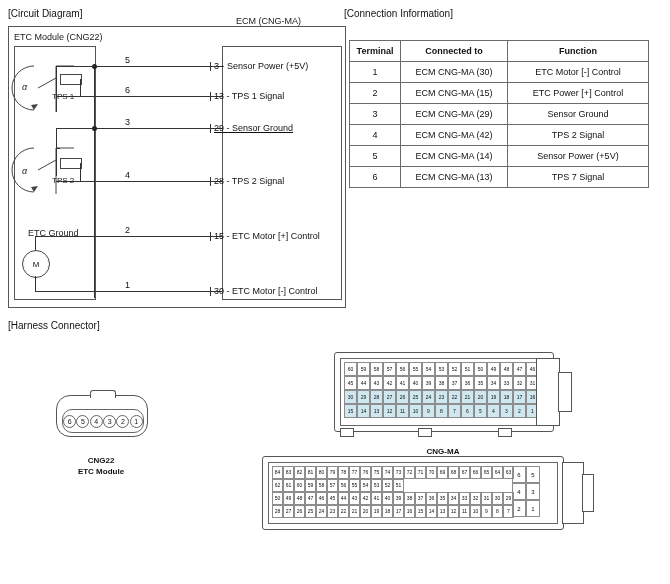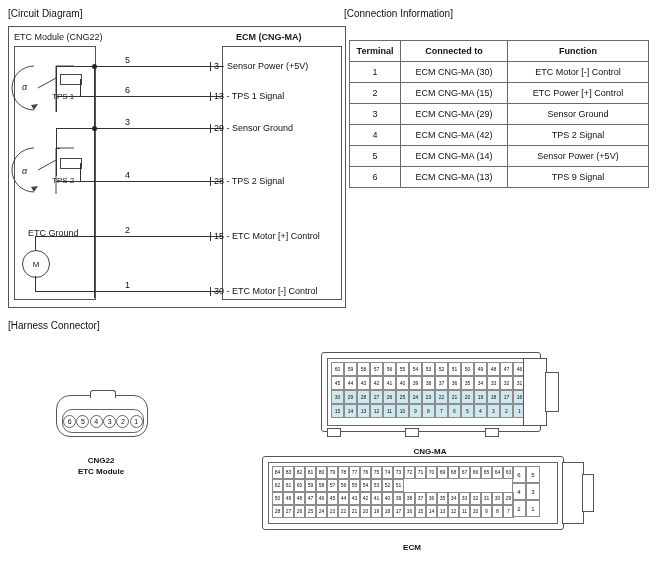--- a/index.html
+++ b/index.html
@@ -189,21 +189,21 @@
   }
 </style>
 </head>
 <body>
 
 <div class="abs section-title" style="left:8px; top:8px;">[Circuit Diagram]</div>
 
 <div class="abs" id="circuit-box"></div>
 
 <div class="abs module-label" style="left:14px; top:32px;">ETC Module (CNG22)</div>
-<div class="abs module-label" style="left:236px; top:32px;font-weight:bold;">ECM (CNG-MA)</div>
+<div class="abs module-label" style="left:236px; top:16px;">ECM (CNG-MA)</div>
 
 <div class="abs inner-box" style="left:14px; top:46px; width:80px; height:252px;"></div>
 
 <div class="abs inner-box" style="left:222px; top:46px; width:118px; height:252px;"></div>
 
 <div class="abs wire-v" style="left:94px; top:66px; height:232px;"></div>
 
 <div class="abs wire-h" style="left:94px; top:66px; width:128px;"></div>
 <div class="abs wire-h" style="left:94px; top:96px; width:128px;"></div>
 <div class="abs wire-h" style="left:94px; top:128px; width:128px;"></div>
@@ -221,21 +221,21 @@
 <div class="abs pin-num" style="left:125px; top:225px;">2</div>
 <div class="abs pin-num" style="left:125px; top:280px;">1</div>
 
 <div class="abs term-bar" style="left:210px; top:62px;"></div>
 <div class="abs term-label" style="left:214px; top:61px;">3 - Sensor Power (+5V)</div>
 
 <div class="abs term-bar" style="left:210px; top:92px;"></div>
 <div class="abs term-label" style="left:214px; top:91px;">13 - TPS 1 Signal</div>
 
 <div class="abs term-bar" style="left:210px; top:124px;"></div>
-<div class="abs term-label" style="left:214px; top:123px;">29 - Sensor Ground</div>
+<div class="abs term-label" style="left:214px; top:123px;text-decoration:underline;">29 - Sensor Ground</div>
 
 <div class="abs term-bar" style="left:210px; top:177px;"></div>
 <div class="abs term-label" style="left:214px; top:176px;">28 - TPS 2 Signal</div>
 
 <div class="abs term-bar" style="left:210px; top:232px;"></div>
 <div class="abs term-label" style="left:214px; top:231px;">15 - ETC Motor [+] Control</div>
 
 <div class="abs term-bar" style="left:210px; top:287px;"></div>
 <div class="abs term-label" style="left:214px; top:286px;">30 - ETC Motor [-] Control</div>
 
@@ -314,21 +314,21 @@
       <td>TPS 2 Signal</td>
     </tr>
     <tr>
       <td>5</td>
       <td>ECM CNG-MA (14)</td>
       <td>Sensor Power (+5V)</td>
     </tr>
     <tr>
       <td>6</td>
       <td>ECM CNG-MA (13)</td>
-      <td>TPS 9 Signal</td>
+      <td>TPS 7 Signal</td>
     </tr>
   </tbody>
 </table>
 
 <div class="abs section-title" id="harness-title">[Harness Connector]</div>
 
 <div class="abs" id="cng22-wrap">
   <div class="cng22-body">
     <div class="cng22-tab"></div>
     <div class="cng22-inner">
@@ -339,21 +339,21 @@
       <div class="cng22-pin">2</div>
       <div class="cng22-pin">1</div>
     </div>
   </div>
   <div class="caption" style="width:90px; margin-top:18px;">
     <div>CNG22</div>
     <div>ETC Module</div>
   </div>
 </div>
 
-<div class="abs" style="left:305px; top:352px;padding-left:16px;">
+<div class="abs" style="left:318px; top:352px;padding-left:16px;">
   <div class="conn-outer" style="width:218px; height:78px; border-radius:3px;">
     <div class="conn-inner" style="left:5px; top:5px; width:206px; height:66px;"></div>
     <div id="cngma-grid" style="position:absolute; left:9px; top:9px;">
         <div class="pin-grid">
           <div class="cell" style="width: 13px; height: 14px;">60</div>
           <div class="cell" style="width: 13px; height: 14px;">59</div>
           <div class="cell" style="width: 13px; height: 14px;">58</div>
           <div class="cell" style="width: 13px; height: 14px;">57</div>
           <div class="cell" style="width: 13px; height: 14px;">56</div>
           <div class="cell" style="width: 13px; height: 14px;">55</div>
@@ -531,15 +531,14 @@
         </div>
         <div class="pin-grid">
           <div class="cell" style="width: 14px; height: 17px; font-size: 6px;">2</div>
           <div class="cell" style="width: 14px; height: 17px; font-size: 6px;">1</div>
         </div>
       </div>
   </div>
   <div class="abs body-shape" style="left:300px; top:6px; width:20px; height:60px;"></div>
   <div class="abs body-shape" style="left:320px; top:18px; width:10px; height:36px;"></div>
   <div class="caption" style="width:300px; margin-top:12px;">
-    <div>ECM</div>
   </div>
 </div>
 
 </body></html>

